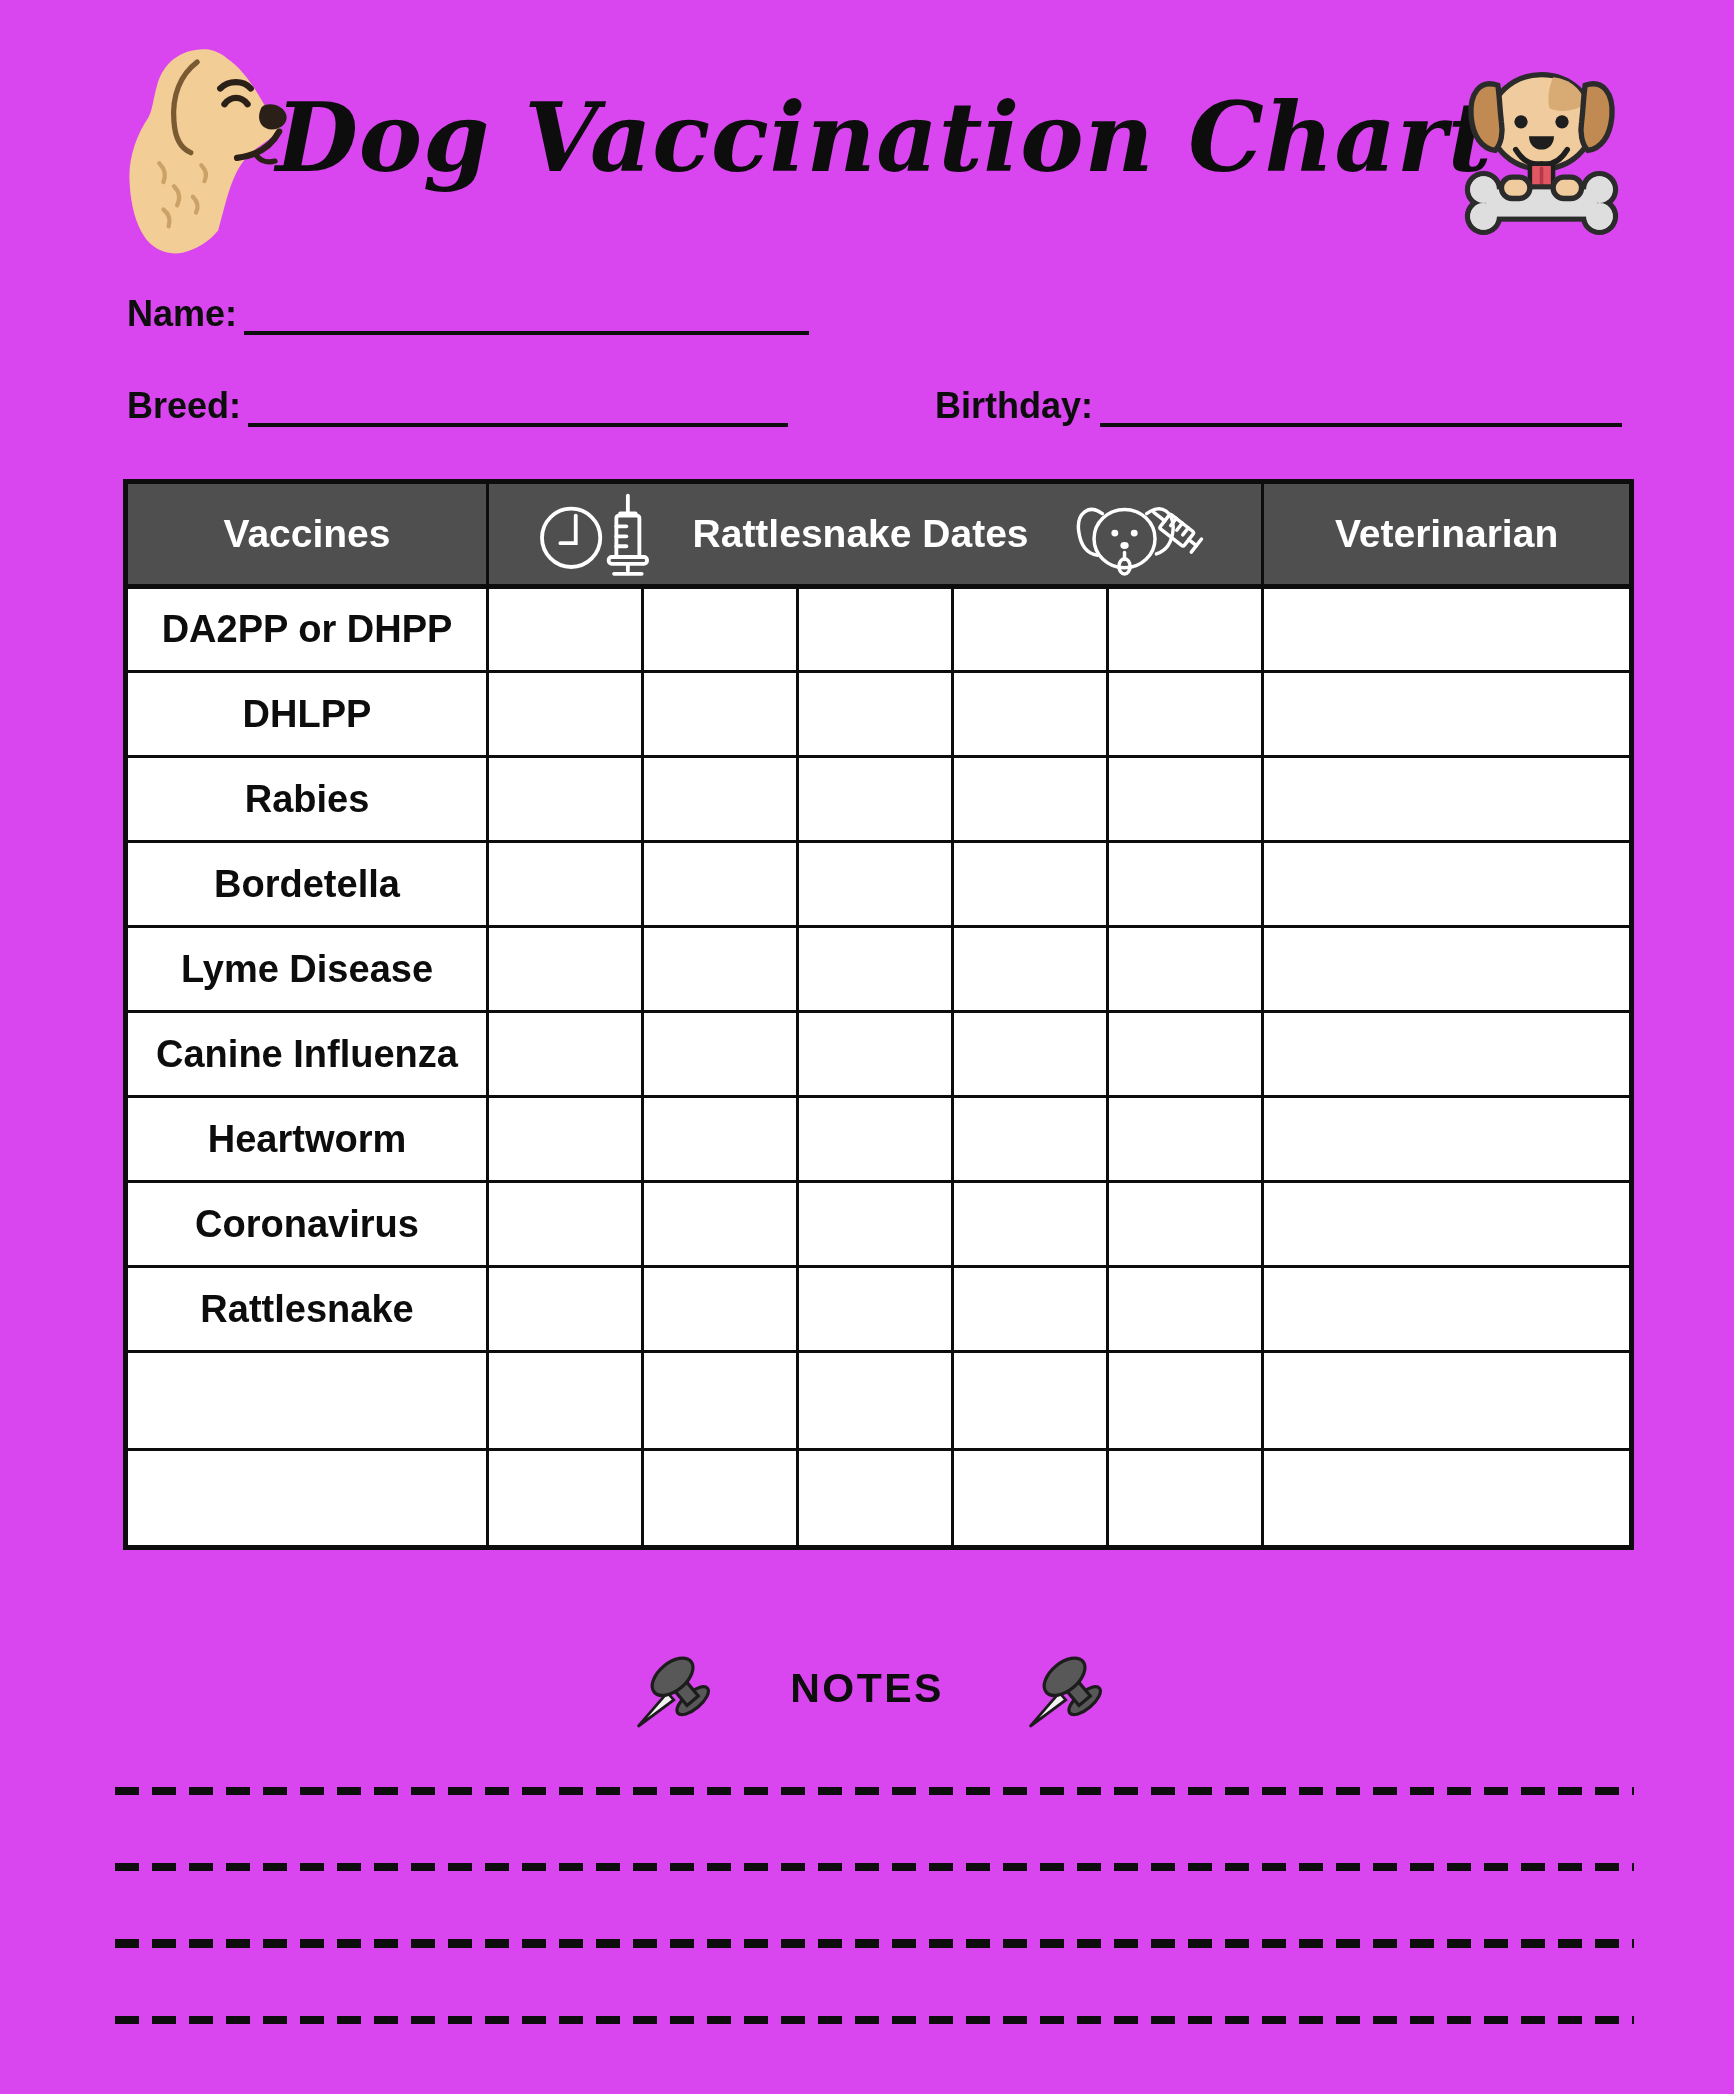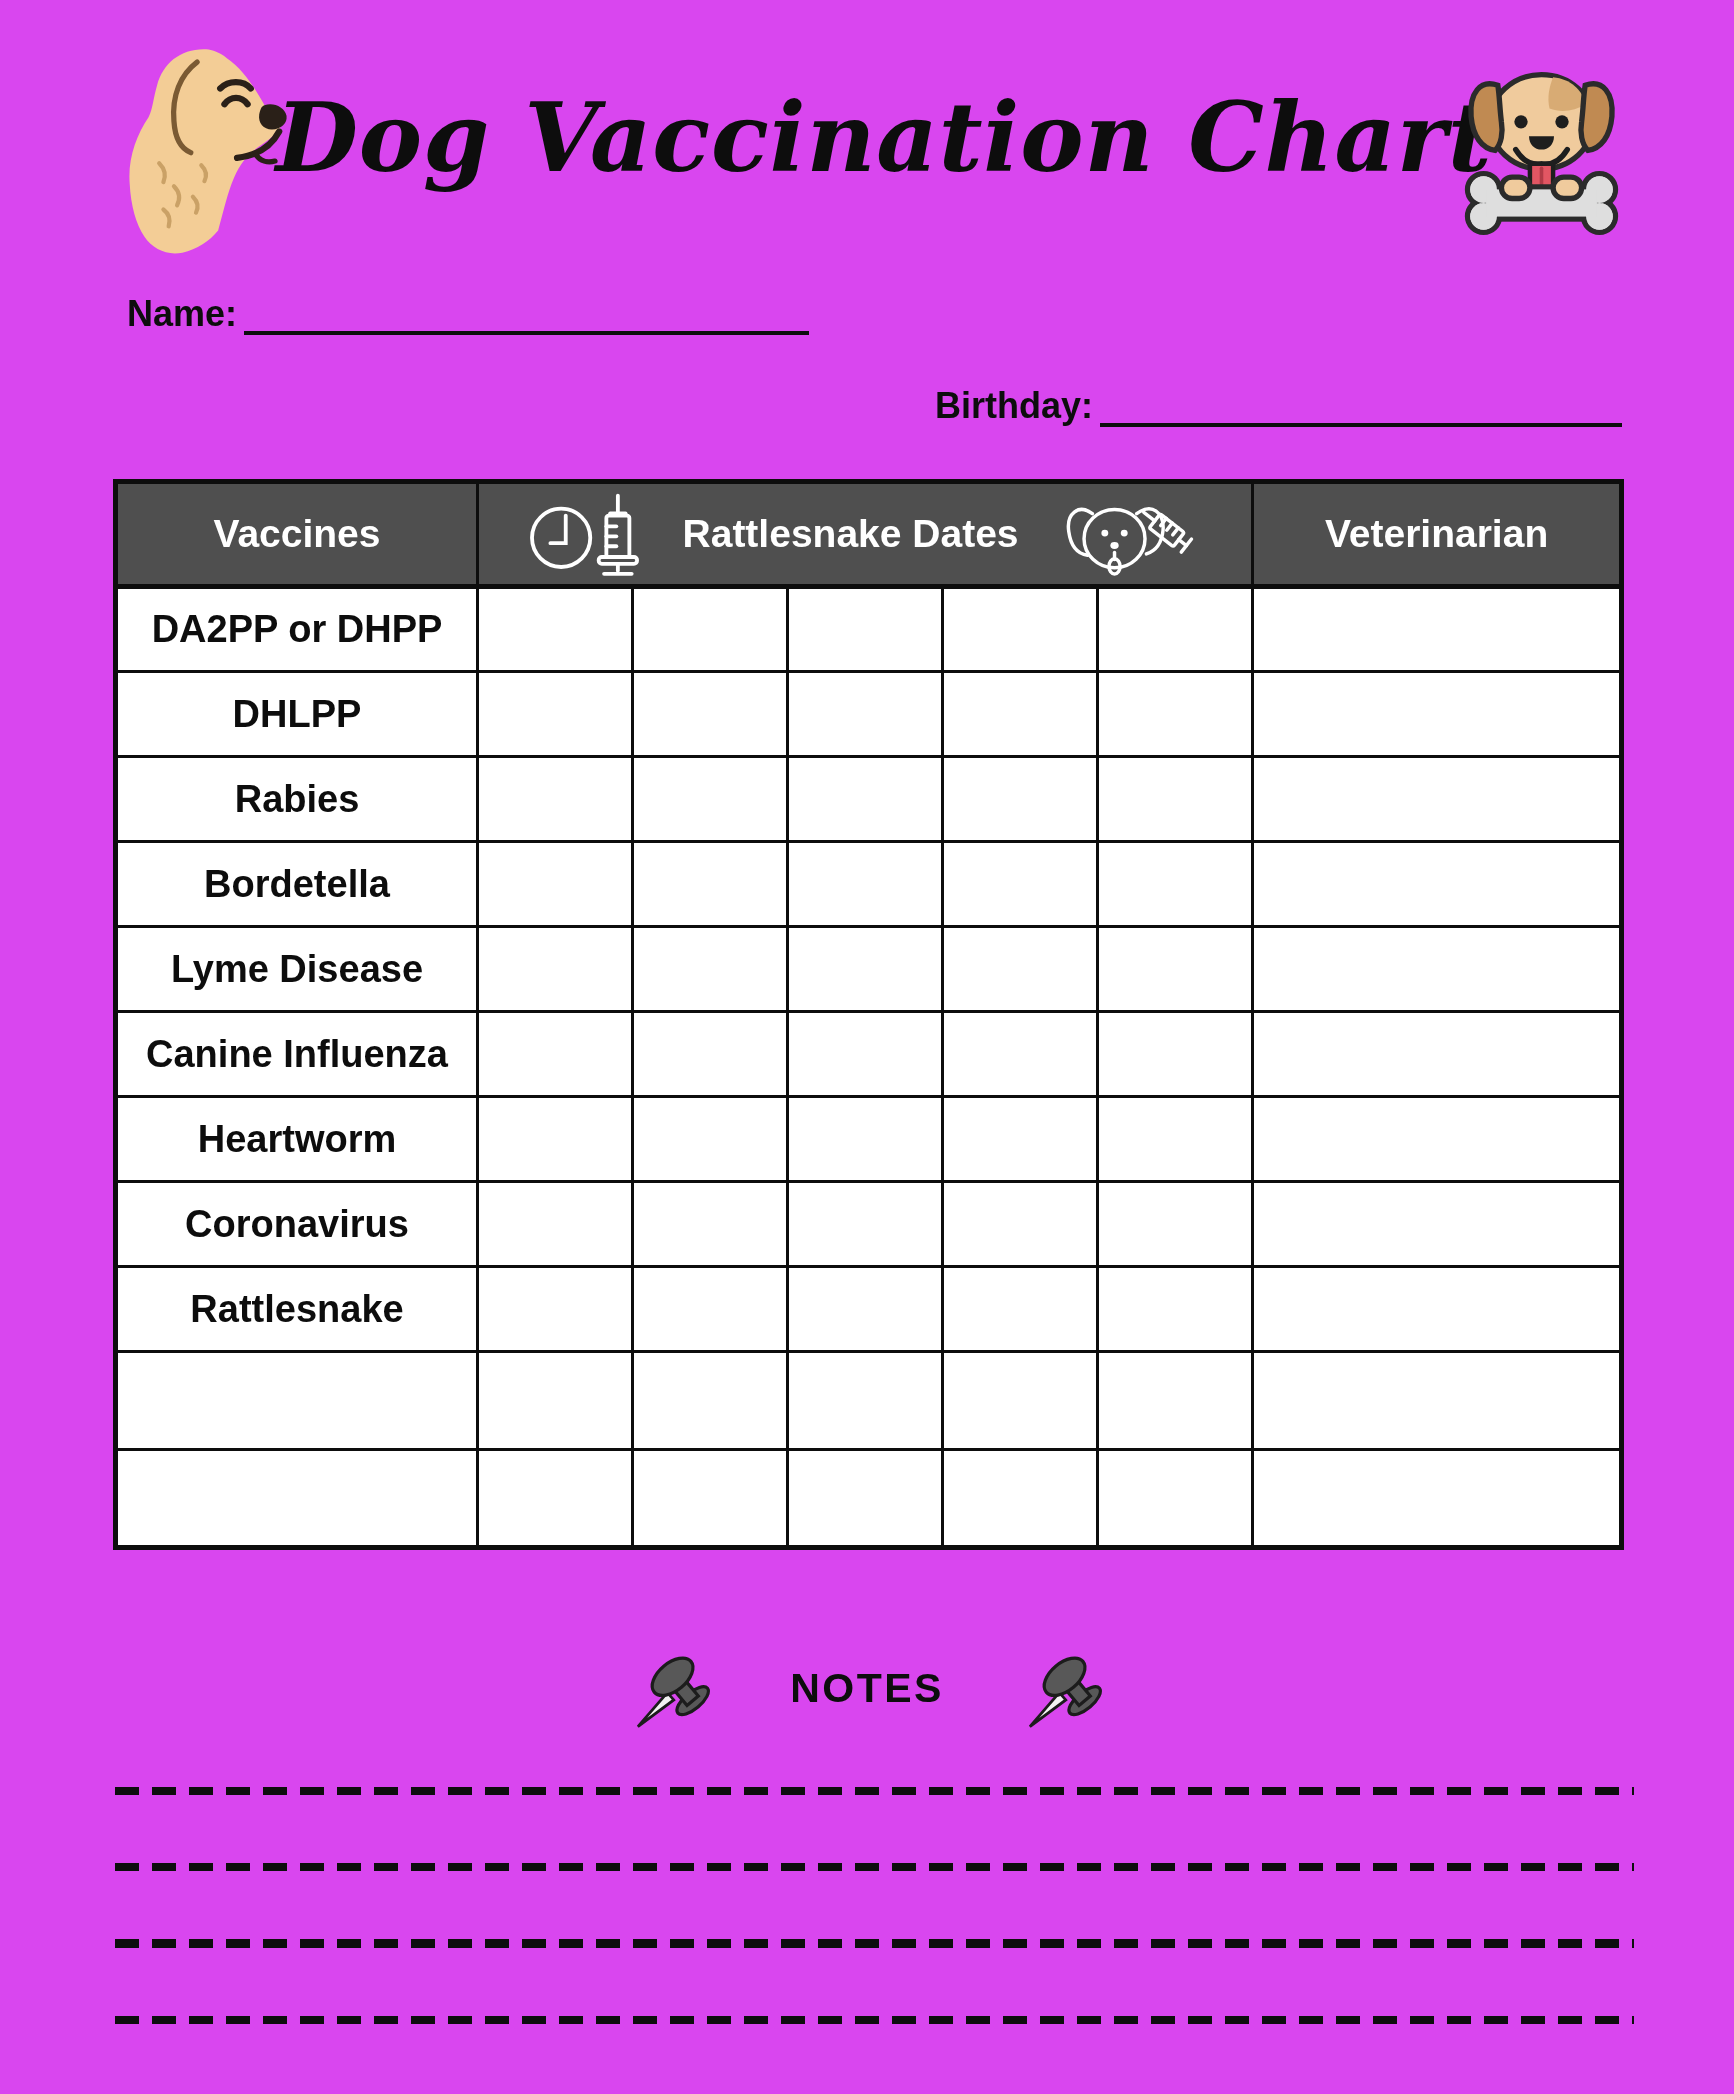--- a/index.html
+++ b/index.html
@@ -38,21 +38,21 @@
   .field{position:absolute;display:flex;align-items:flex-end;font-size:36px;font-weight:bold;margin-top:15px;}
   .field .blank{display:inline-block;border-bottom:4.9px solid var(--ink);margin-left:6.5px;}
   .f-name{left:127px;top:278px;}
   .f-name .blank{width:565px;}
   .f-breed{left:127px;top:370px;}
   .f-breed .blank{width:540px;}
   .f-birthday{left:935px;top:370px;}
   .f-birthday .blank{width:522px;}
   
   table.vax{
-    position:absolute;left:113px;top:479px;width:1504px;
+    position:absolute;left:123px;top:479px;width:1504px;
     border-collapse:collapse;table-layout:fixed;
   }
   table.vax th, table.vax td{border:3.3px solid var(--ink);}
   table.vax{border:5.7px solid var(--ink);}
   table.vax th{
     background:var(--header-bg);
     color:#ffffff;font-size:39px;font-weight:bold;
     height:105px;border-bottom:5.7px solid var(--ink);
   }
   th.dates-th .th-inner{display:flex;align-items:center;justify-content:center;gap:28px;}
@@ -121,20 +121,24 @@
     </g>
 
     <g fill="var(--puppy-face)" stroke="#2b2b2b" stroke-width="6">
       <rect x="70" y="146" width="32" height="24" rx="12"></rect>
       <rect x="128" y="146" width="32" height="24" rx="12"></rect>
     </g>
   </svg>
 
   <div class="field f-name">
     <span>Name:</span>
+    <span class="blank"></span>
+  </div>
+  <div class="field f-breed">
+    <span>Breed:</span>
     <span class="blank"></span>
   </div>
   <div class="field f-birthday">
     <span>Birthday:</span>
     <span class="blank"></span>
   </div>
 
   <table class="vax">
     <colgroup>
       <col style="width:362px">

